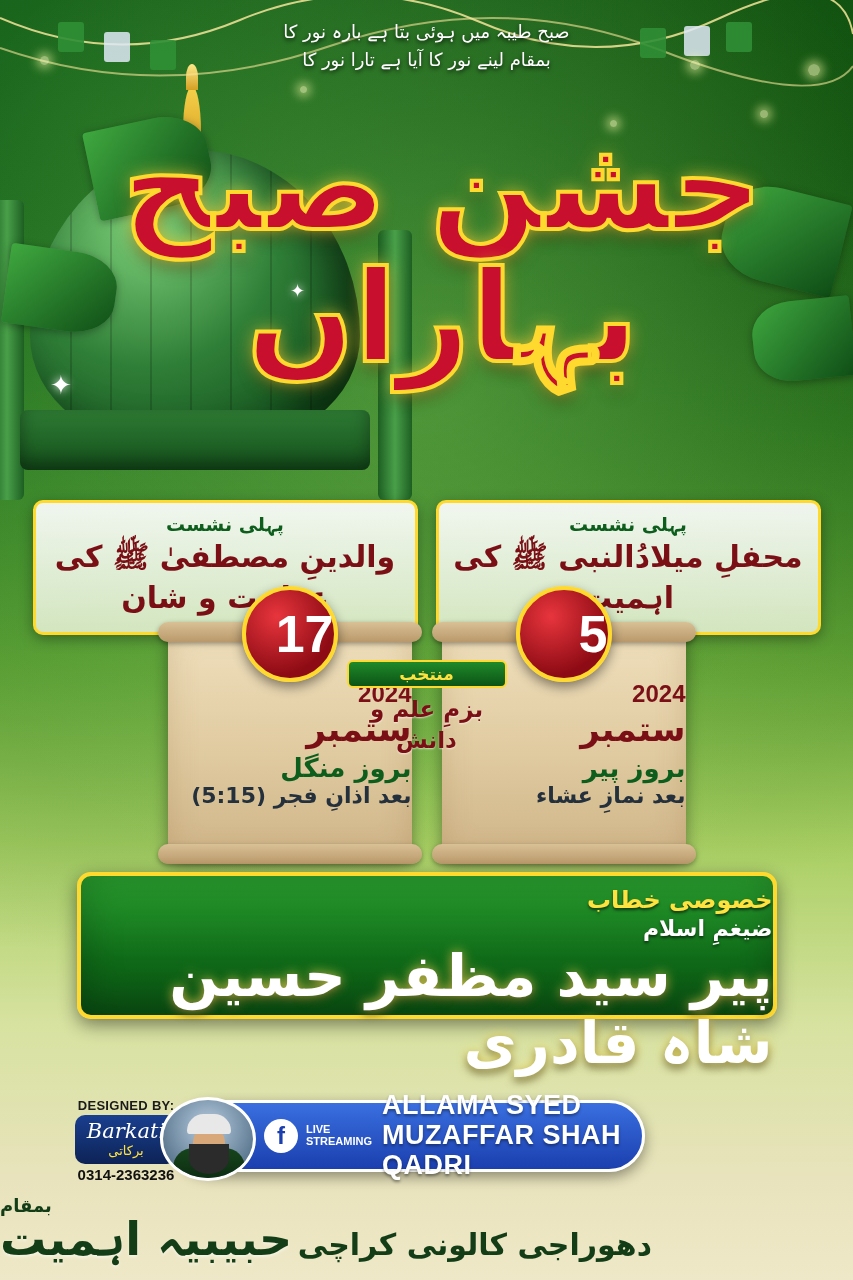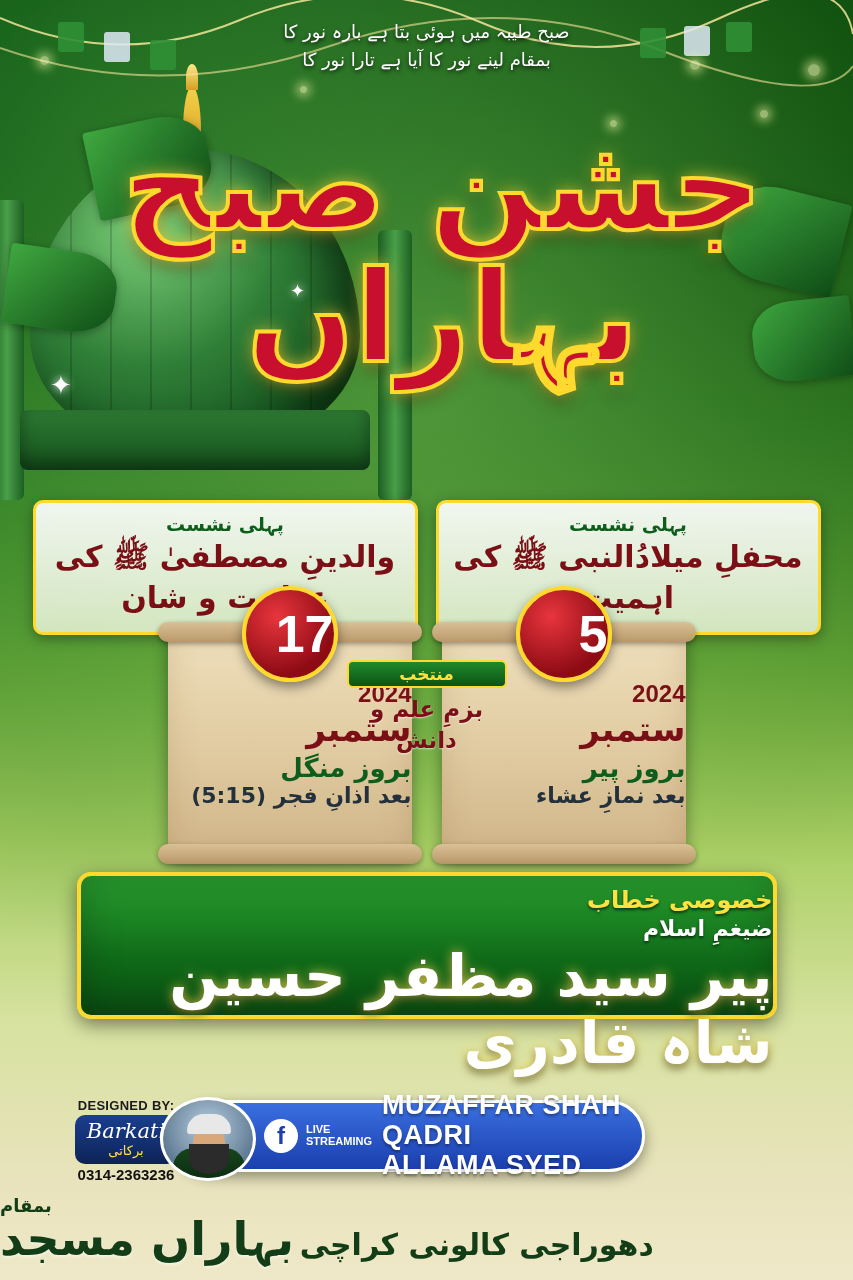--- a/index.html
+++ b/index.html
@@ -317,26 +317,26 @@
         <div class="face"></div>
         <div class="beard"></div>
         <div class="cap"></div>
     </div>
     <div class="fb">f</div>
     <div class="livetxt">
       <div>LIVE</div>
       <div>STREAMING</div>
     </div>
     <div class="speaker-name-en">
+      <div>ALLAMA SYED</div>
       <div>MUZAFFAR SHAH QADRI</div>
-      <div>ALLAMA SYED</div>
     </div>
   </div>
 
   <div class="venue">
     <div class="vtop">بمقام</div>
     <div>
       <span class="vsub">دھوراجی کالونی کراچی</span>
-      <span class="vmain">بہاراں مسجد</span>
+      <span class="vmain">حبیبیہ اہمیت</span>
     </div>
   </div>
 
 </div>
 
 </body></html>

